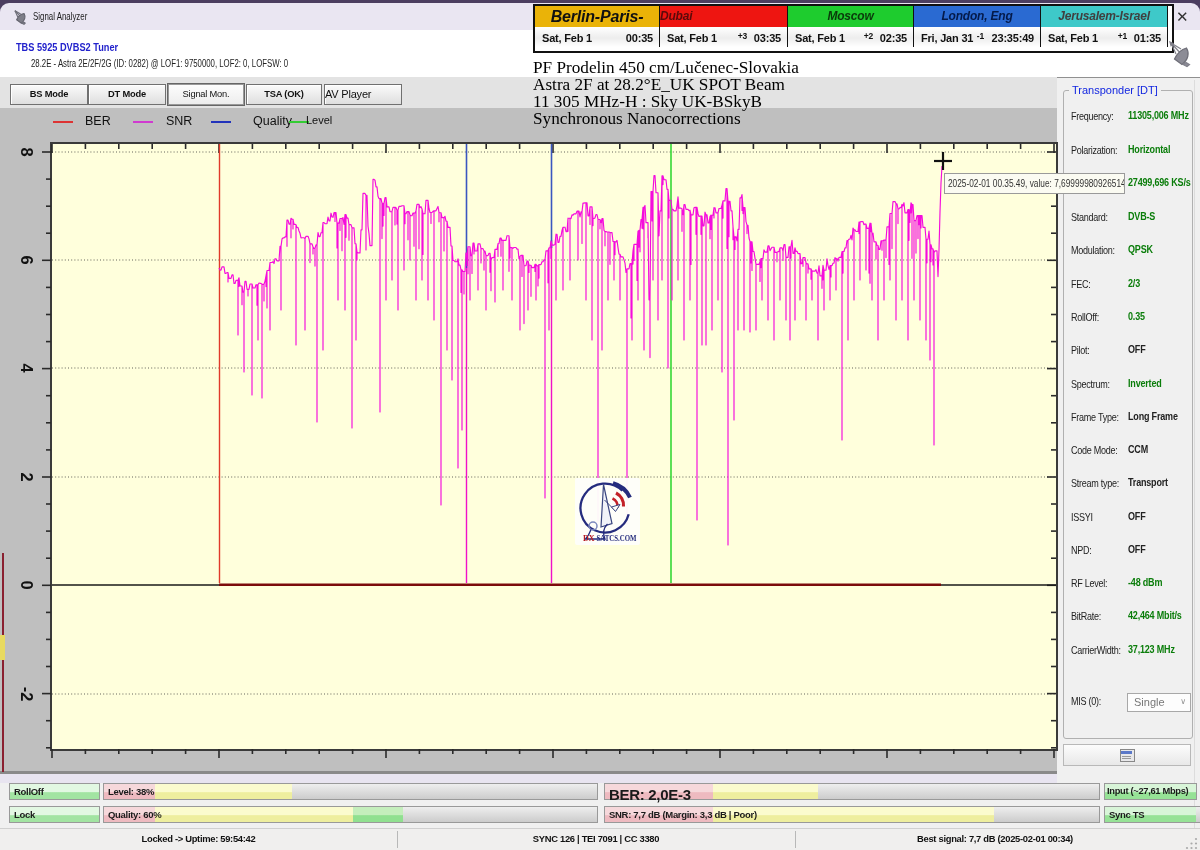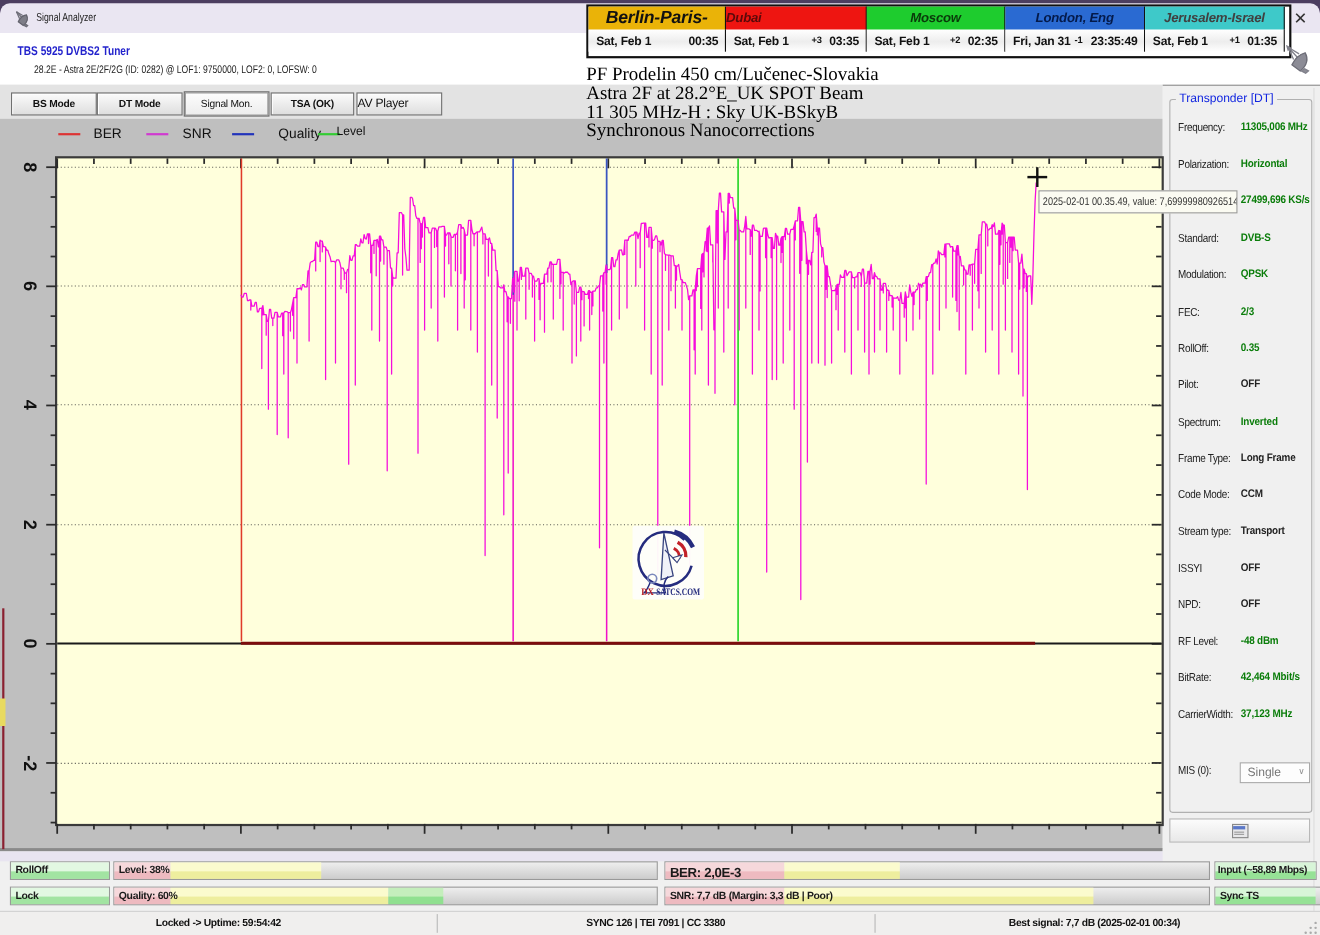--- a/index.html
+++ b/index.html
@@ -298,30 +298,30 @@
   </div>
 <div style="position:absolute;left:103px;top:806px;width:495px;height:17px;border:1px solid #999;background:linear-gradient(#eee,#ccc);box-sizing:border-box">
     <div style="position:absolute;left:0px;top:0;width:51px;height:15px;background:linear-gradient(#f6d8db 0%,#f6d8db 50%,#eebac0 58%,#eebac0 100%)"></div>
     <div style="position:absolute;left:51px;top:0;width:198px;height:15px;background:linear-gradient(#fbfbce 0%,#fbfbce 50%,#eeee9e 58%,#eeee9e 100%)"></div>
     <div style="position:absolute;left:249px;top:0;width:50px;height:15px;background:linear-gradient(#c4eebc 0%,#c4eebc 50%,#90e090 58%,#90e090 100%)"></div>
     <div style="position:absolute;left:4px;top:2px;font-size:9.5px;letter-spacing:-0.3px;font-weight:bold;color:#1a1a1a;white-space:nowrap">Quality: 60%</div>
   </div>
 <div style="position:absolute;left:604px;top:783px;width:496px;height:17px;border:1px solid #999;background:linear-gradient(#eee,#ccc);box-sizing:border-box">
     <div style="position:absolute;left:0px;top:0;width:108px;height:15px;background:linear-gradient(#f6d8db 0%,#f6d8db 50%,#eebac0 58%,#eebac0 100%)"></div>
     <div style="position:absolute;left:108px;top:0;width:105px;height:15px;background:linear-gradient(#fbfbce 0%,#fbfbce 50%,#eeee9e 58%,#eeee9e 100%)"></div>
-    <div style="position:absolute;left:4px;top:2px;font-size:12px;letter-spacing:-0.3px;font-weight:bold;color:#1a1a1a;white-space:nowrap">BER: 2,0E-3</div>
+    <div style="position:absolute;left:4px;top:2px;font-size:15px;letter-spacing:-0.3px;font-weight:bold;color:#1a1a1a;white-space:nowrap">BER: 2,0E-3</div>
   </div>
 <div style="position:absolute;left:604px;top:806px;width:496px;height:17px;border:1px solid #999;background:linear-gradient(#eee,#ccc);box-sizing:border-box">
     <div style="position:absolute;left:0px;top:0;width:108px;height:15px;background:linear-gradient(#f6d8db 0%,#f6d8db 50%,#eebac0 58%,#eebac0 100%)"></div>
     <div style="position:absolute;left:108px;top:0;width:281px;height:15px;background:linear-gradient(#fbfbce 0%,#fbfbce 50%,#eeee9e 58%,#eeee9e 100%)"></div>
     <div style="position:absolute;left:4px;top:2px;font-size:9.5px;letter-spacing:-0.3px;font-weight:bold;color:#1a1a1a;white-space:nowrap">SNR: 7,7 dB (Margin: 3,3 dB | Poor)</div>
   </div>
 <div style="position:absolute;left:1104px;top:783px;width:93px;height:17px;border:1px solid #999;background:linear-gradient(#eee,#ccc);box-sizing:border-box">
     <div style="position:absolute;left:0px;top:0;width:91px;height:15px;background:linear-gradient(#d8f5d8 0%,#d8f5d8 50%,#96e296 58%,#96e296 100%)"></div>
-    <div style="position:absolute;left:2px;top:2px;font-size:9.3px;letter-spacing:-0.3px;font-weight:bold;color:#1a1a1a;white-space:nowrap">Input (~58,89 Mbps)</div>
+    <div style="position:absolute;left:2px;top:2px;font-size:9.3px;letter-spacing:-0.3px;font-weight:bold;color:#1a1a1a;white-space:nowrap">Input (~27,61 Mbps)</div>
   </div>
 <div style="position:absolute;left:1104px;top:806px;width:112px;height:17px;border:1px solid #999;background:linear-gradient(#eee,#ccc);box-sizing:border-box">
     <div style="position:absolute;left:0px;top:0;width:91px;height:15px;background:linear-gradient(#d8f5d8 0%,#d8f5d8 50%,#96e296 58%,#96e296 100%)"></div>
     <div style="position:absolute;left:4px;top:2px;font-size:9.5px;letter-spacing:-0.3px;font-weight:bold;color:#1a1a1a;white-space:nowrap">Sync TS</div>
   </div>
 <div class="abs" style="left:2px;top:553px;width:1.5px;height:219px;background:#8a2030"></div>
 <div class="abs" style="left:0;top:635px;width:5px;height:25px;background:#e8da60"></div>
 
 <div class="abs" style="left:0;top:828px;width:1200px;height:22px;background:#f0efee;border-top:1px solid #d0d0d0"></div>
 <div class="abs" style="left:397px;top:831px;width:1px;height:17px;background:#b8b8b8"></div>

